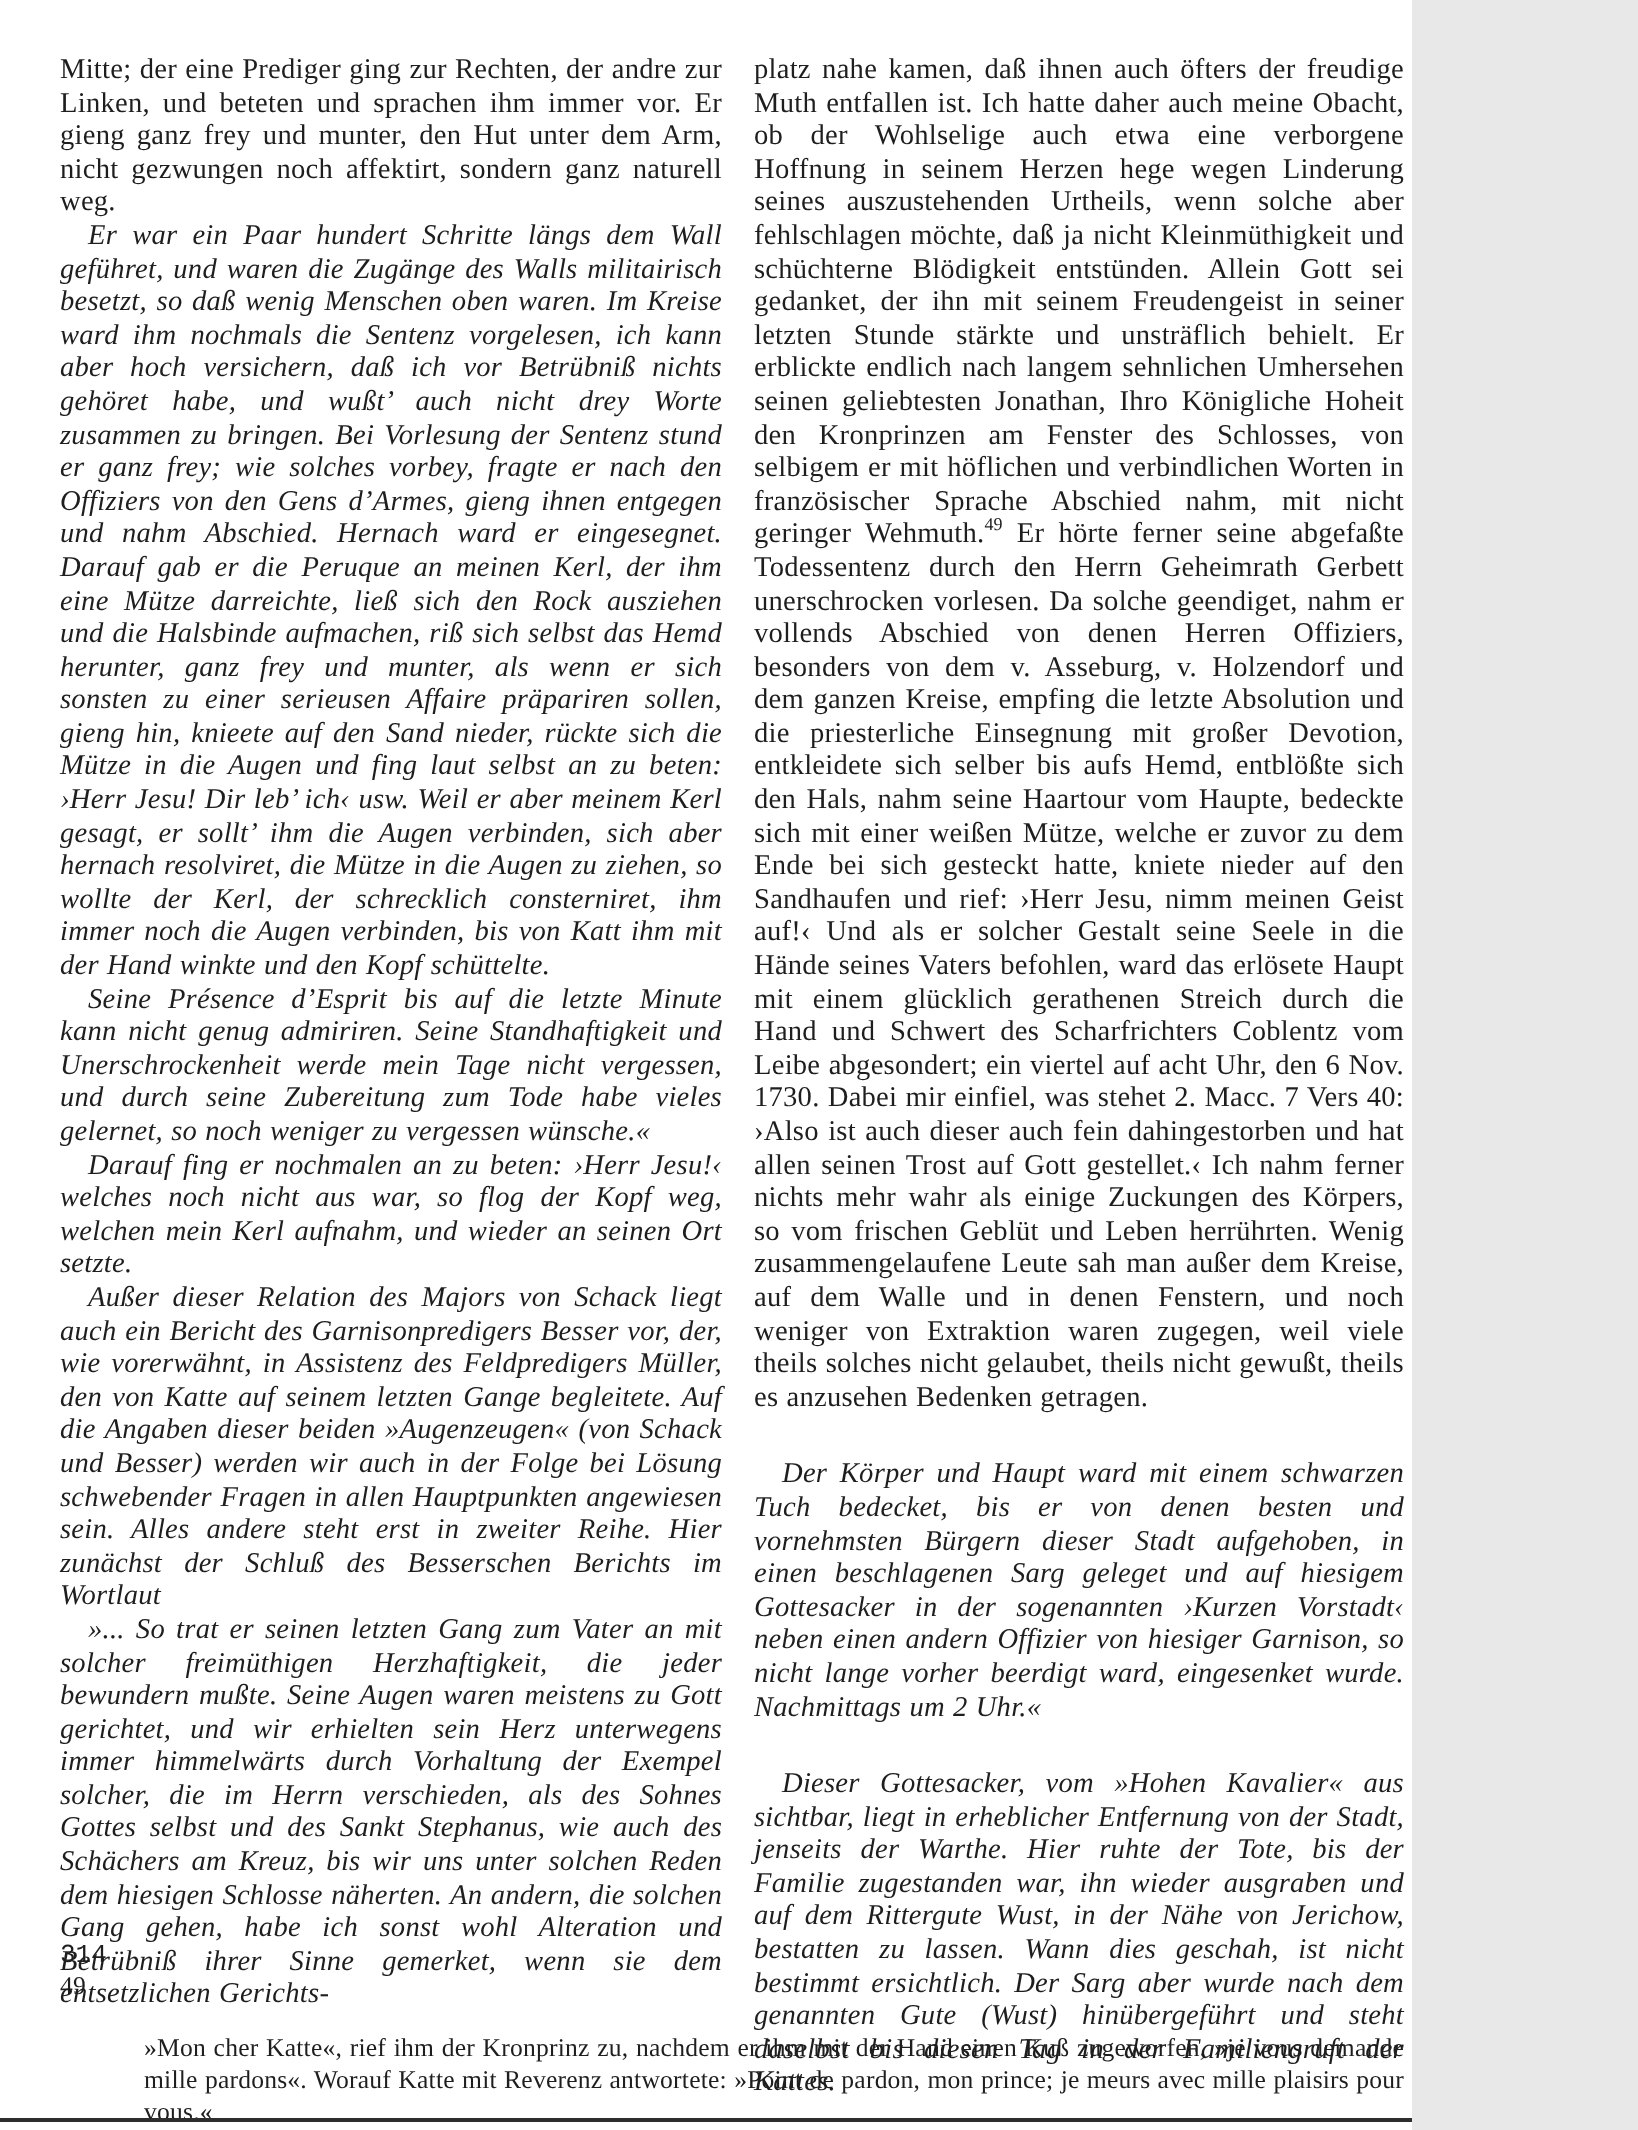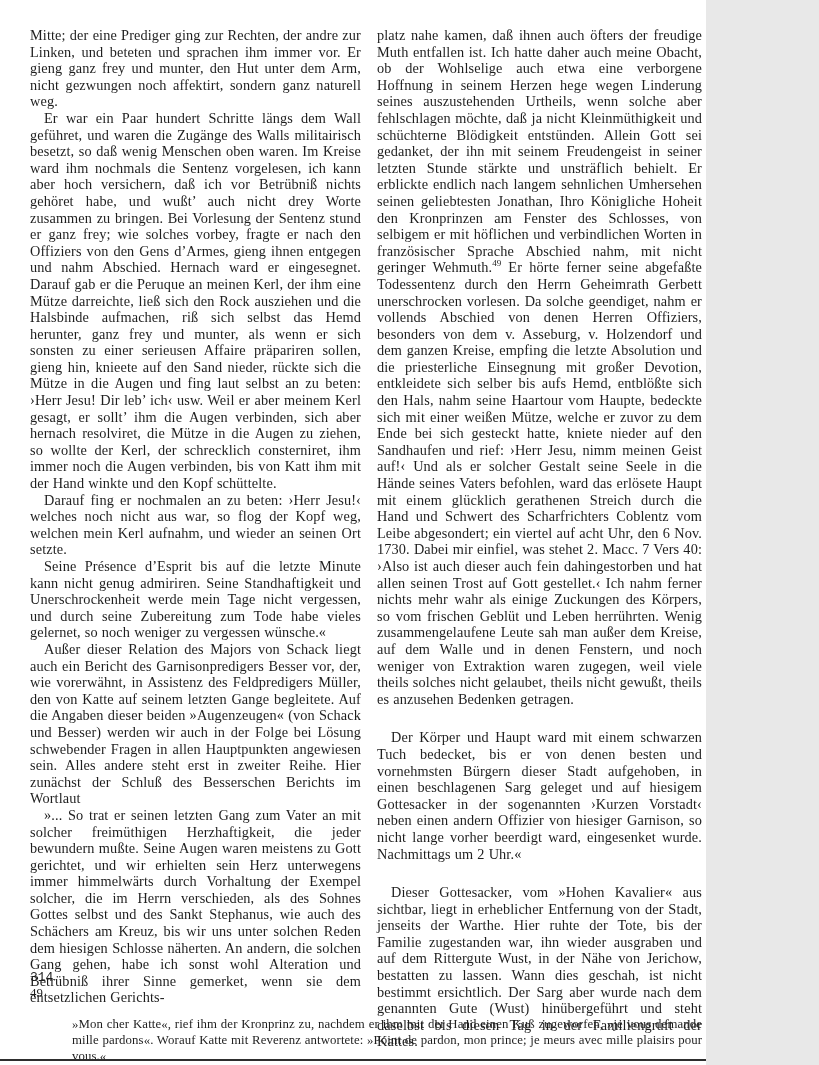--- a/index.html
+++ b/index.html
@@ -27,21 +27,21 @@
   .col {
     text-align: justify;
     font-size: 14.3px;
     line-height: 16.6px;
     letter-spacing: 0.12px;
     word-spacing: 0.4px;
   }
   .col.left  { width: 331px; }
   .col.right { width: 325px; }
   .col p { margin: 0; }
-  .col p.indent { text-indent: 14px; }
+  .col p.indent { text-indent: 14px; font-style: italic; }
   .col p.gap { margin-top: 22px; }
   sup.fn-ref {
     font-size: 9px;
     line-height: 0;
     vertical-align: super;
     letter-spacing: 0;
   }
   .footnote {
     position: absolute;
     left: 30px;
@@ -79,22 +79,22 @@
 </style>
 </head>
 <body>
 
 <div class="page">
 
   <div class="text-area">
     <div class="col left">
         <p>Mitte; der eine Prediger ging zur Rechten, der andre zur Linken, und beteten und sprachen ihm immer vor. Er gieng ganz frey und munter, den Hut unter dem Arm, nicht gezwungen noch affektirt, sondern ganz naturell weg.</p>
         <p class="indent">Er war ein Paar hundert Schritte längs dem Wall geführet, und waren die Zugänge des Walls militairisch besetzt, so daß wenig Menschen oben waren. Im Kreise ward ihm nochmals die Sentenz vorgelesen, ich kann aber hoch versichern, daß ich vor Betrübniß nichts gehöret habe, und wußt’ auch nicht drey Worte zusammen zu bringen. Bei Vorlesung der Sentenz stund er ganz frey; wie solches vorbey, fragte er nach den Offiziers von den Gens d’Armes, gieng ihnen entgegen und nahm Abschied. Hernach ward er eingesegnet. Darauf gab er die Peruque an meinen Kerl, der ihm eine Mütze darreichte, ließ sich den Rock ausziehen und die Halsbinde aufmachen, riß sich selbst das Hemd herunter, ganz frey und munter, als wenn er sich sonsten zu einer serieusen Affaire präpariren sollen, gieng hin, knieete auf den Sand nieder, rückte sich die Mütze in die Augen und fing laut selbst an zu beten: ›Herr Jesu! Dir leb’ ich‹ usw. Weil er aber meinem Kerl gesagt, er sollt’ ihm die Augen verbinden, sich aber hernach resolviret, die Mütze in die Augen zu ziehen, so wollte der Kerl, der schrecklich consterniret, ihm immer noch die Augen verbinden, bis von Katt ihm mit der Hand winkte und den Kopf schüttelte.</p>
+        <p class="indent">Seine Présence d’Esprit bis auf die letzte Minute kann nicht genug admiriren. Seine Standhaftigkeit und Unerschrockenheit werde mein Tage nicht vergessen, und durch seine Zubereitung zum Tode habe vieles gelernet, so noch weniger zu vergessen wünsche.«</p>
         <p class="indent">Darauf fing er nochmalen an zu beten: ›Herr Jesu!‹ welches noch nicht aus war, so flog der Kopf weg, welchen mein Kerl aufnahm, und wieder an seinen Ort setzte.</p>
-        <p class="indent">Seine Présence d’Esprit bis auf die letzte Minute kann nicht genug admiriren. Seine Standhaftigkeit und Unerschrockenheit werde mein Tage nicht vergessen, und durch seine Zubereitung zum Tode habe vieles gelernet, so noch weniger zu vergessen wünsche.«</p>
         <p class="indent">Außer dieser Relation des Majors von Schack liegt auch ein Bericht des Garnisonpredigers Besser vor, der, wie vorerwähnt, in Assistenz des Feldpredigers Müller, den von Katte auf seinem letzten Gange begleitete. Auf die Angaben dieser beiden »Augenzeugen« (von Schack und Besser) werden wir auch in der Folge bei Lösung schwebender Fragen in allen Hauptpunkten angewiesen sein. Alles andere steht erst in zweiter Reihe. Hier zunächst der Schluß des Besserschen Berichts im Wortlaut</p>
         <p class="indent">»... So trat er seinen letzten Gang zum Vater an mit solcher freimüthigen Herzhaftigkeit, die jeder bewundern mußte. Seine Augen waren meistens zu Gott gerichtet, und wir erhielten sein Herz unterwegens immer himmelwärts durch Vorhaltung der Exempel solcher, die im Herrn verschieden, als des Sohnes Gottes selbst und des Sankt Stephanus, wie auch des Schächers am Kreuz, bis wir uns unter solchen Reden dem hiesigen Schlosse näherten. An andern, die solchen Gang gehen, habe ich sonst wohl Alteration und Betrübniß ihrer Sinne gemerket, wenn sie dem entsetzlichen Gerichts-</p>
       </div>
     <div class="col right">
         <p>platz nahe kamen, daß ihnen auch öfters der freudige Muth entfallen ist. Ich hatte daher auch meine Obacht, ob der Wohlselige auch etwa eine verborgene Hoffnung in seinem Herzen hege wegen Linderung seines auszustehenden Urtheils, wenn solche aber fehlschlagen möchte, daß ja nicht Kleinmüthigkeit und schüchterne Blödigkeit entstünden. Allein Gott sei gedanket, der ihn mit seinem Freudengeist in seiner letzten Stunde stärkte und unsträflich behielt. Er erblickte endlich nach langem sehnlichen Umhersehen seinen geliebtesten Jonathan, Ihro Königliche Hoheit den Kronprinzen am Fenster des Schlosses, von selbigem er mit höflichen und verbindlichen Worten in französischer Sprache Abschied nahm, mit nicht geringer Wehmuth.<sup class="fn-ref">49</sup> Er hörte ferner seine abgefaßte Todessentenz durch den Herrn Geheimrath Gerbett unerschrocken vorlesen. Da solche geendiget, nahm er vollends Abschied von denen Herren Offiziers, besonders von dem v. Asseburg, v. Holzendorf und dem ganzen Kreise, empfing die letzte Absolution und die priesterliche Einsegnung mit großer Devotion, entkleidete sich selber bis aufs Hemd, entblößte sich den Hals, nahm seine Haartour vom Haupte, bedeckte sich mit einer weißen Mütze, welche er zuvor zu dem Ende bei sich gesteckt hatte, kniete nieder auf den Sandhaufen und rief: ›Herr Jesu, nimm meinen Geist auf!‹ Und als er solcher Gestalt seine Seele in die Hände seines Vaters befohlen, ward das erlösete Haupt mit einem glücklich gerathenen Streich durch die Hand und Schwert des Scharfrichters Coblentz vom Leibe abgesondert; ein viertel auf acht Uhr, den 6 Nov. 1730. Dabei mir einfiel, was stehet 2. Macc. 7 Vers 40: ›Also ist auch dieser auch fein dahingestorben und hat allen seinen Trost auf Gott gestellet.‹ Ich nahm ferner nichts mehr wahr als einige Zuckungen des Körpers, so vom frischen Geblüt und Leben herrührten. Wenig zusammengelaufene Leute sah man außer dem Kreise, auf dem Walle und in denen Fenstern, und noch weniger von Extraktion waren zugegen, weil viele theils solches nicht gelaubet, theils nicht gewußt, theils es anzusehen Bedenken getragen.</p>
         <p class="indent gap">Der Körper und Haupt ward mit einem schwarzen Tuch bedecket, bis er von denen besten und vornehmsten Bürgern dieser Stadt aufgehoben, in einen beschlagenen Sarg geleget und auf hiesigem Gottesacker in der sogenannten ›Kurzen Vorstadt‹ neben einen andern Offizier von hiesiger Garnison, so nicht lange vorher beerdigt ward, eingesenket wurde. Nachmittags um 2 Uhr.«</p>
         <p class="indent gap">Dieser Gottesacker, vom »Hohen Kavalier« aus sichtbar, liegt in erheblicher Entfernung von der Stadt, jenseits der Warthe. Hier ruhte der Tote, bis der Familie zugestanden war, ihn wieder ausgraben und auf dem Rittergute Wust, in der Nähe von Jerichow, bestatten zu lassen. Wann dies geschah, ist nicht bestimmt ersichtlich. Der Sarg aber wurde nach dem genannten Gute (Wust) hinübergeführt und steht daselbst bis diesen Tag in der Familiengruft der Kattes.</p>
       </div>
   </div>
 

